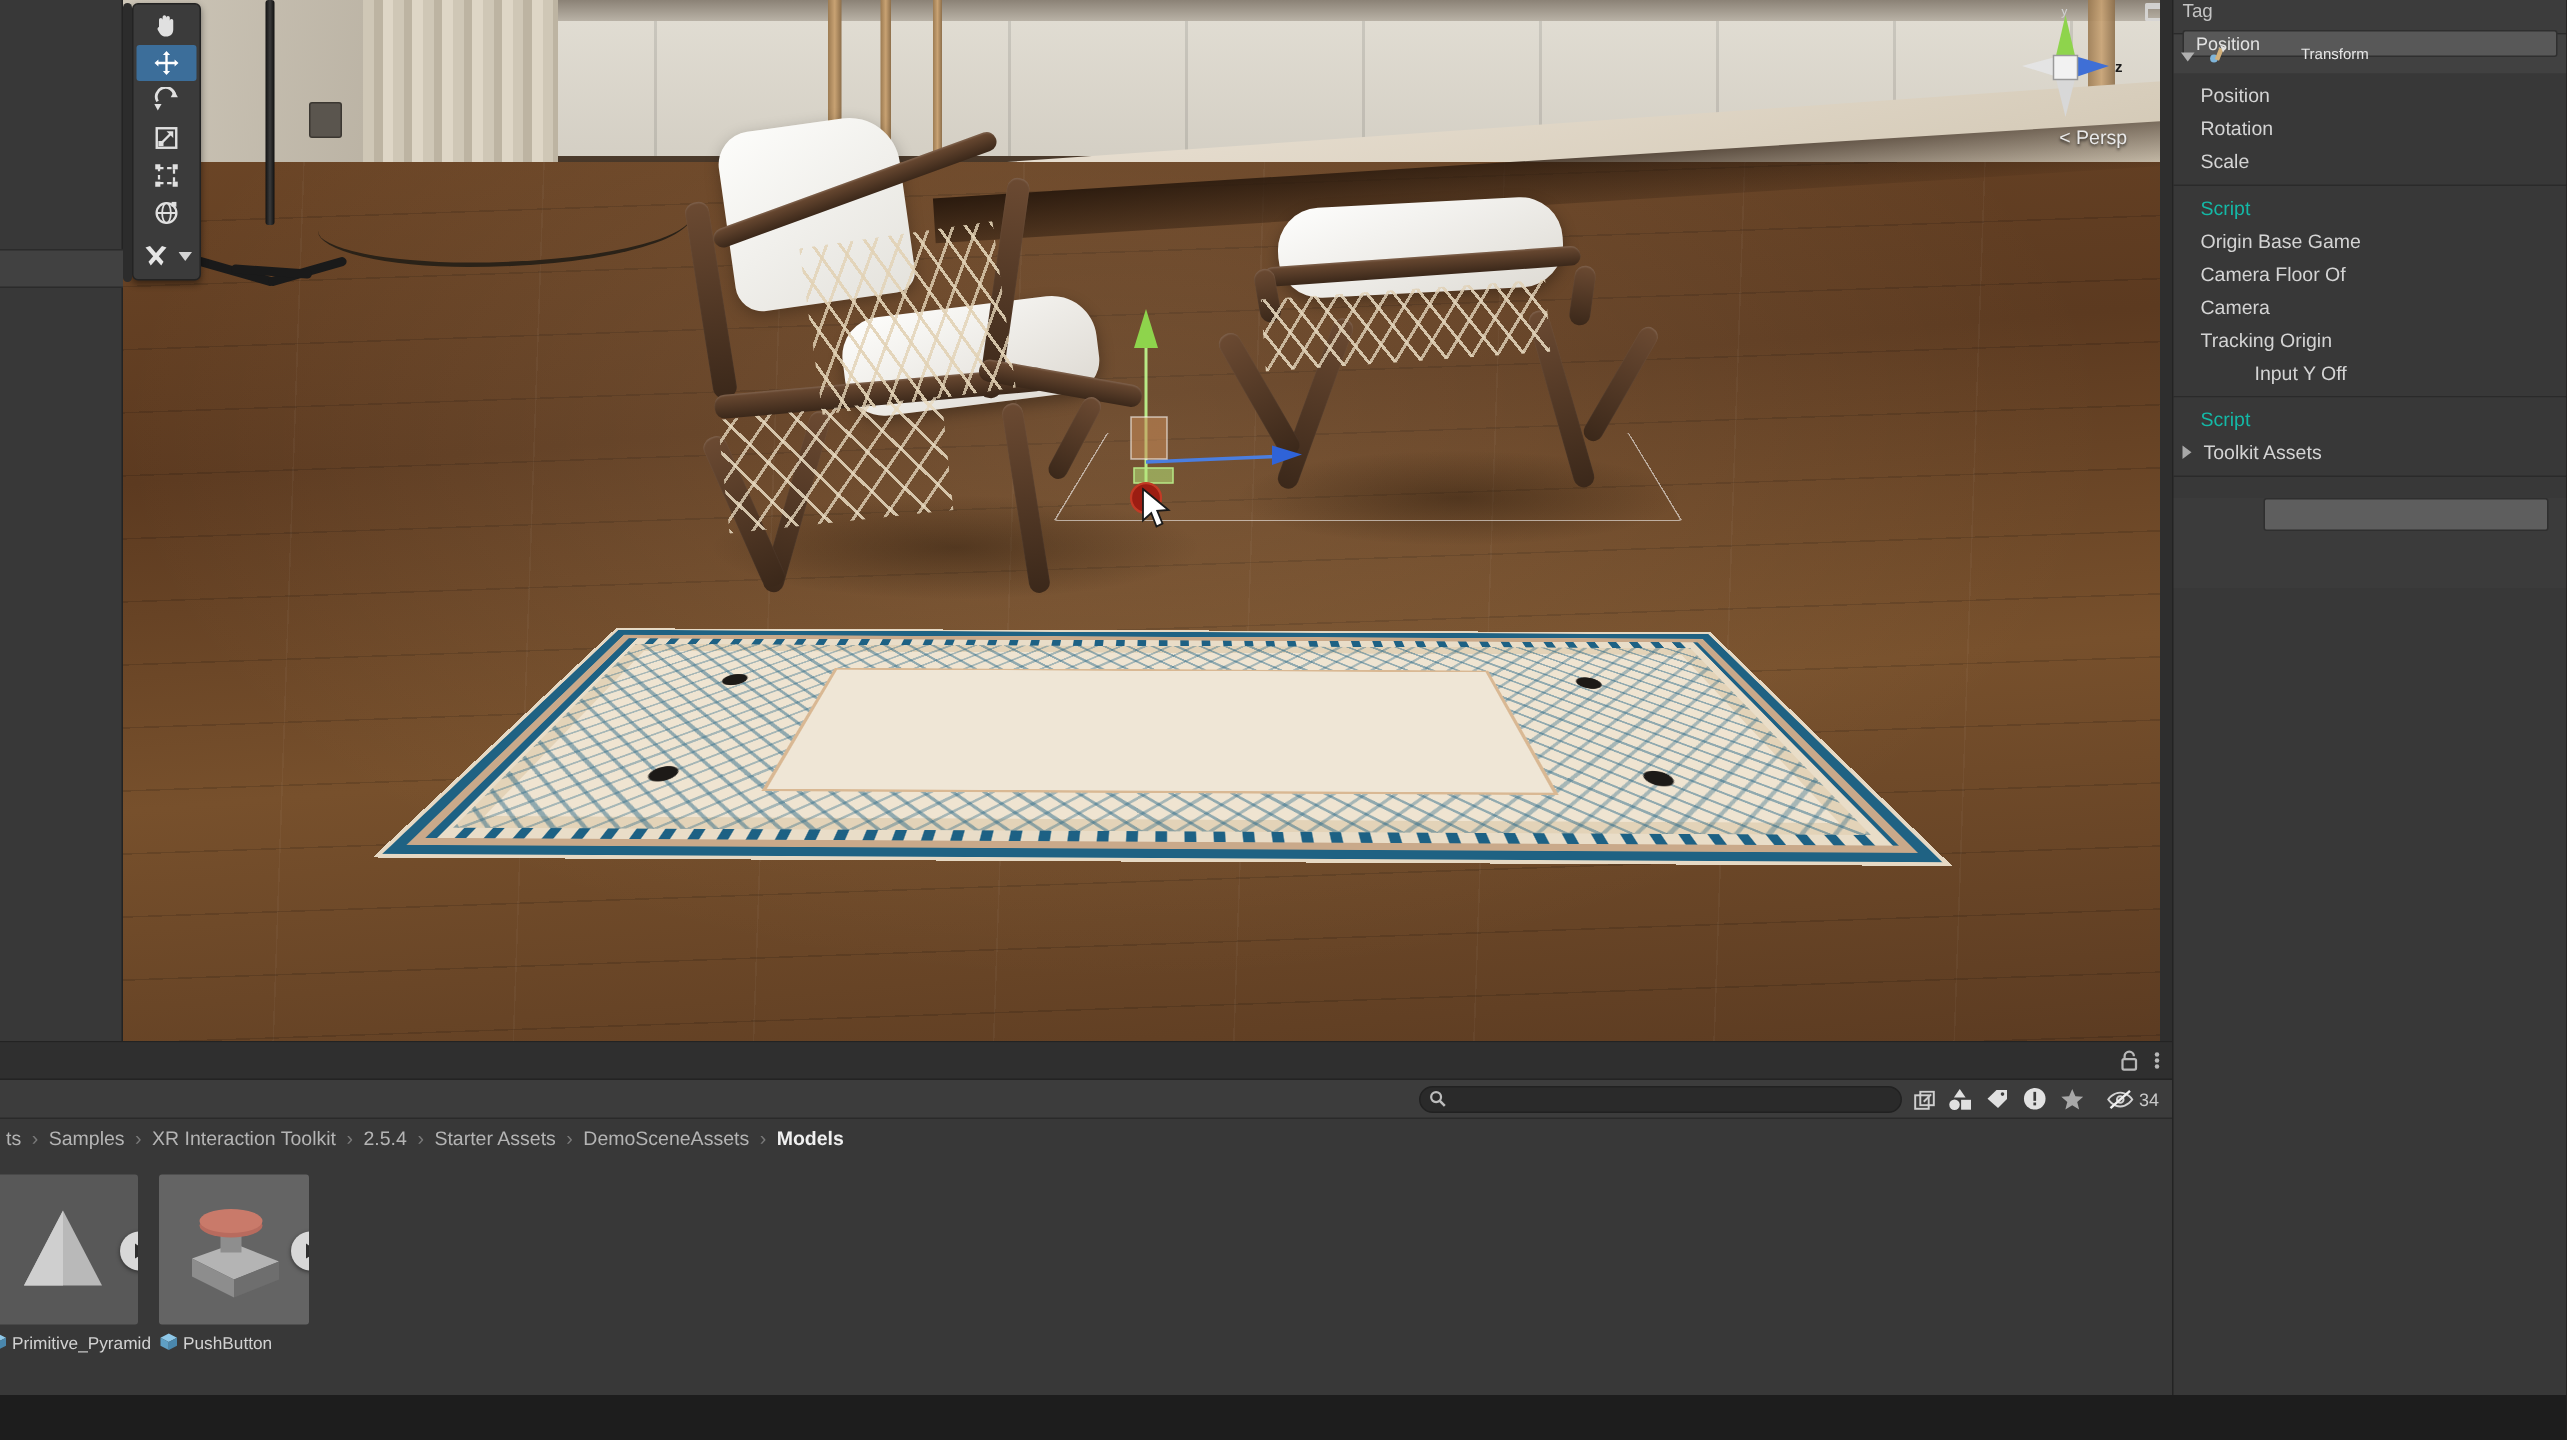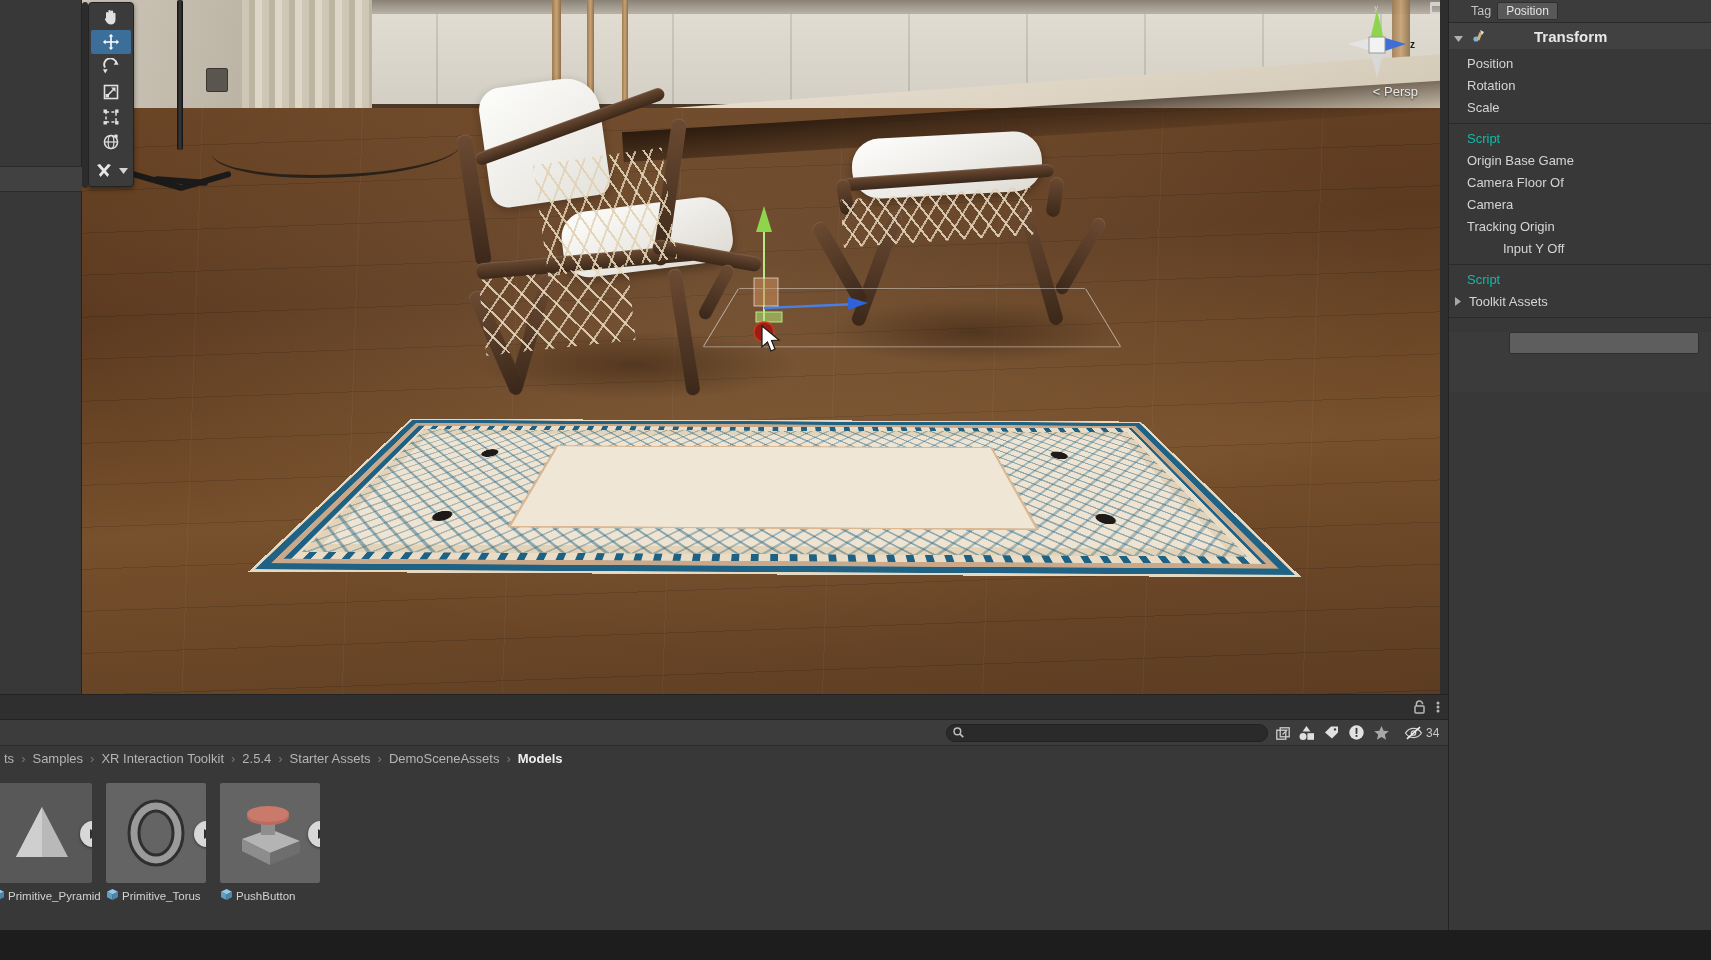--- a/index.html
+++ b/index.html
@@ -203,29 +203,29 @@
   .play-badge{ position:absolute; right:-14px; top:38px; width:26px; height:26px;
     border-radius:50%; background:#d8d8d8; display:flex; align-items:center;
     justify-content:center; box-shadow:0 1px 3px rgba(0,0,0,.5); z-index:3; }
   .asset-label{ margin-top:5px; font-size:11.5px; color:#d2d2d2;
     display:flex; align-items:center; gap:3px; white-space:nowrap; }
   .prefab-ico{ flex:0 0 auto; }
 
   
   .inspector{ position:absolute; left:1448px; top:0; width:263px; height:960px;
     background:#383838; border-left:1px solid #232323; overflow:hidden; }
-  .insp-tagrow{ height:22px; display:flex; align-items:center; gap:6px;
-    padding:0 22px; font-size:12.5px; background:#3c3c3c; }
+  .insp-tagrow{ height:22px; display:flex; gap:6px;
+    padding:0 6px; font-size:12.5px; background:#3c3c3c;flex-direction:column; }
   .tag-field{ background:#585858; border:1px solid #2f2f2f; border-radius:2px;
     padding:1px 8px; font-size:12px; color:#e2e2e2; }
   .comp-sep{ height:1px; background:#2a2a2a; }
   .comp-head{ height:26px; display:flex; align-items:center; gap:5px;
     padding:0 4px; background:#414141; }
   .foldout{ width:13px; height:13px; flex:0 0 auto; cursor:pointer; }
-  .comp-title{ font-size:15px; font-weight:bold; color:#e8e8e8; white-space:nowrap; }
+  .comp-title{ font-size:10px; font-weight:normal; color:#e8e8e8; white-space:nowrap; }
   .comp-body{ padding:3px 0 5px 0; background:#383838; }
   .prop-row{ height:22px; display:flex; align-items:center; padding-left:18px;
     font-size:13px; color:#d4d4d4; white-space:nowrap; }
   .prop-row.dim{ color:#14b8a6; }
   .prop-row.indent{ padding-left:54px; }
   .prop-row.arrow{ padding-left:4px; gap:6px; }
   .chk{ width:14px; height:14px; background:#d8d8d8; border-radius:2px;
     display:flex; align-items:center; justify-content:center; flex:0 0 auto; cursor:pointer; }
   .insp-blankfield{ margin:14px 0 0 60px; width:190px; height:22px;
     background:#5e5e5e; border:1px solid #2f2f2f; border-radius:2px; }
@@ -513,41 +513,20 @@
             <span class="prefab-ico"><svg width="13" height="13" viewBox="0 0 13 13">
                 <polygon points="6.5,1 12,3.8 6.5,6.6 1,3.8" fill="#8fc8e8"></polygon>
                 <polygon points="1,3.8 6.5,6.6 6.5,12 1,9.2" fill="#5f9fc4"></polygon>
                 <polygon points="12,3.8 6.5,6.6 6.5,12 12,9.2" fill="#4a87ad"></polygon>
               </svg></span>
             <span>Primitive_Pyramid</span>
           </div>
         </div>
         <div class="asset">
           <div class="asset-thumb">
-            <svg width="72" height="72" viewBox="0 0 72 72">
-              <ellipse cx="36" cy="36" rx="22" ry="27" fill="none" stroke="#2f2f2f" stroke-width="13"></ellipse>
-              <ellipse cx="36" cy="36" rx="22" ry="27" fill="none" stroke="#9a9a9a" stroke-width="7"></ellipse>
-            </svg>
-            <div class="play-badge">
-              <svg width="11" height="12" viewBox="0 0 11 12">
-                <polygon points="2,1 10,6 2,11" fill="#2e2e2e"></polygon>
-              </svg>
-            </div>
-          </div>
-          <div class="asset-label">
-            <span class="prefab-ico"><svg width="13" height="13" viewBox="0 0 13 13">
-                <polygon points="6.5,1 12,3.8 6.5,6.6 1,3.8" fill="#8fc8e8"></polygon>
-                <polygon points="1,3.8 6.5,6.6 6.5,12 1,9.2" fill="#5f9fc4"></polygon>
-                <polygon points="12,3.8 6.5,6.6 6.5,12 12,9.2" fill="#4a87ad"></polygon>
-              </svg></span>
-            <span>Primitive_Torus</span>
-          </div>
-        </div>
-        <div class="asset">
-          <div class="asset-thumb">
             <svg width="80" height="76" viewBox="0 0 80 76">
               <polygon points="12,44 40,34 70,46 40,58" fill="#b4b4b4"></polygon>
               <polygon points="12,44 40,58 40,70 12,56" fill="#8d8d8d"></polygon>
               <polygon points="70,46 40,58 40,70 70,58" fill="#6e6e6e"></polygon>
               <rect x="31" y="22" width="14" height="18" fill="#8e8e8e"></rect>
               <ellipse cx="38" cy="22" rx="21" ry="8" fill="#b86b5e"></ellipse>
               <ellipse cx="38" cy="19" rx="21" ry="8" fill="#c97a6a"></ellipse>
             </svg>
             <div class="play-badge">
               <svg width="11" height="12" viewBox="0 0 11 12">

